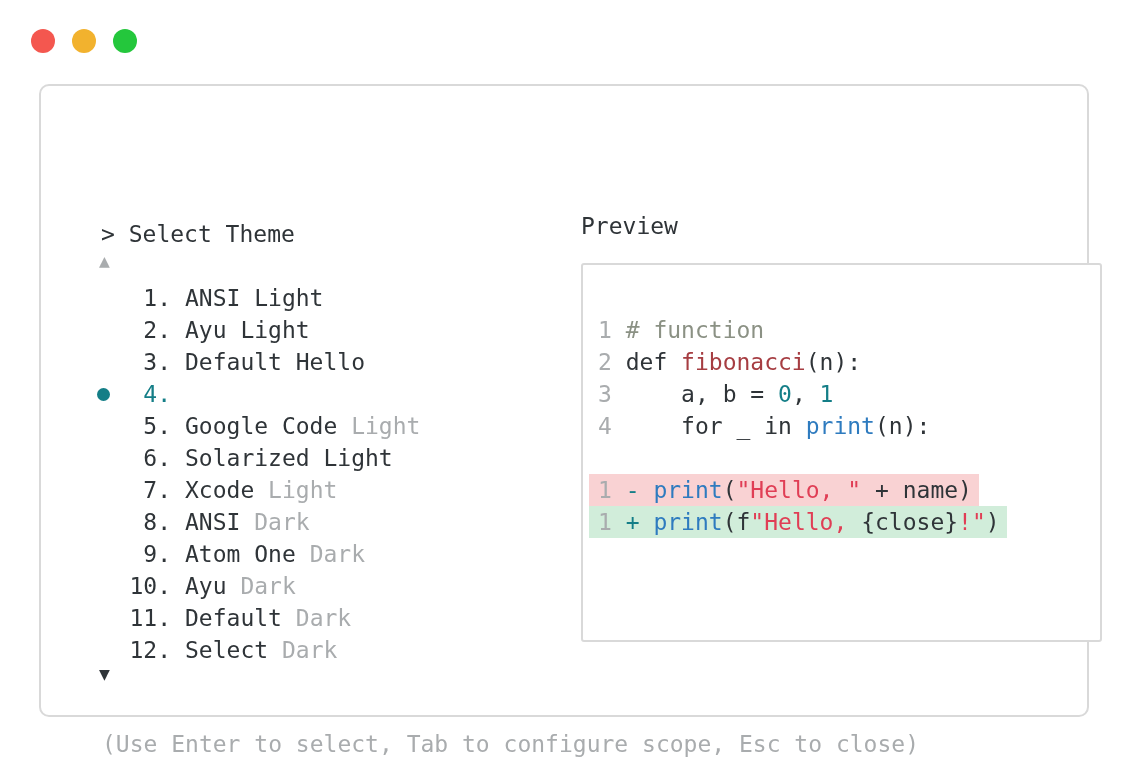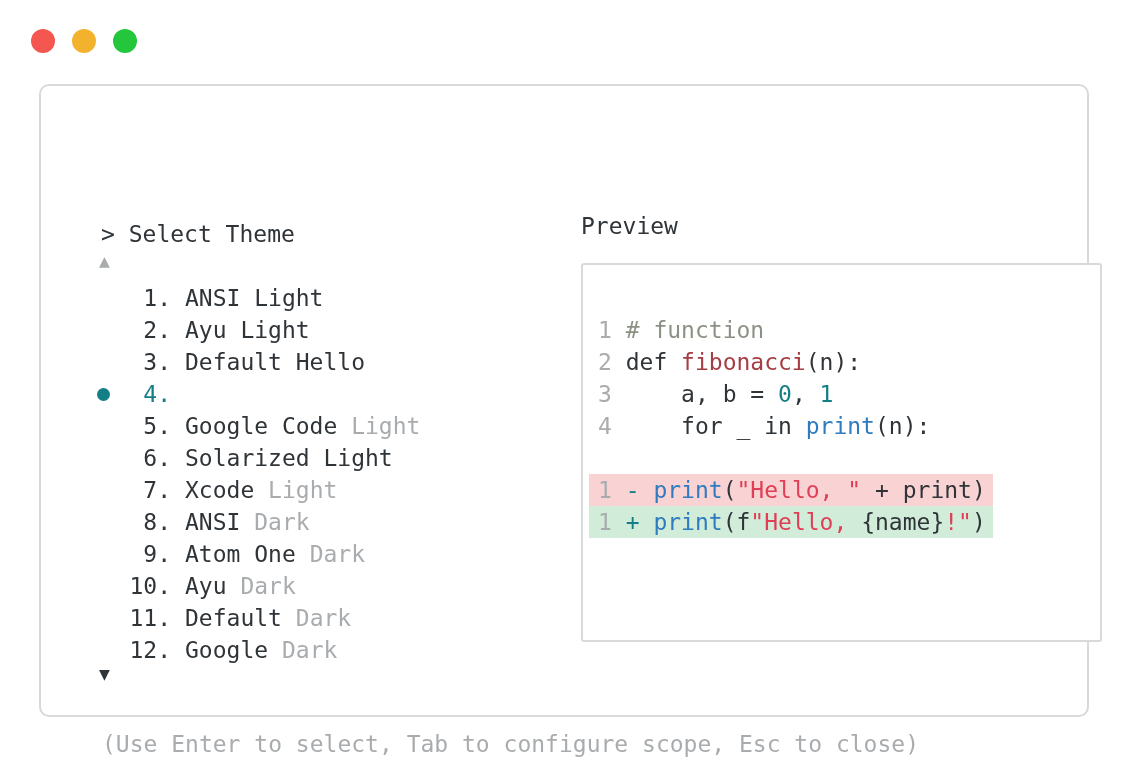--- a/index.html
+++ b/index.html
@@ -113,29 +113,29 @@
       <div class="row"><span class="bullet-slot"></span><span class="num">2.</span><span class="name">Ayu Light</span></div>
       <div class="row"><span class="bullet-slot"></span><span class="num">3.</span><span class="name">Default Hello</span></div>
       <div class="row selected"><span class="bullet-slot"><span class="dot"></span></span><span class="num">4.</span></div>
       <div class="row"><span class="bullet-slot"></span><span class="num">5.</span><span class="name">Google Code</span><span class="muted"> Light</span></div>
       <div class="row"><span class="bullet-slot"></span><span class="num">6.</span><span class="name">Solarized Light</span></div>
       <div class="row"><span class="bullet-slot"></span><span class="num">7.</span><span class="name">Xcode</span><span class="muted"> Light</span></div>
       <div class="row"><span class="bullet-slot"></span><span class="num">8.</span><span class="name">ANSI</span><span class="muted"> Dark</span></div>
       <div class="row"><span class="bullet-slot"></span><span class="num">9.</span><span class="name">Atom One</span><span class="muted"> Dark</span></div>
       <div class="row"><span class="bullet-slot"></span><span class="num">10.</span><span class="name">Ayu</span><span class="muted"> Dark</span></div>
       <div class="row"><span class="bullet-slot"></span><span class="num">11.</span><span class="name">Default</span><span class="muted"> Dark</span></div>
-      <div class="row"><span class="bullet-slot"></span><span class="num">12.</span><span class="name">Google</span><span class="muted"> Dark</span></div>
+      <div class="row"><span class="bullet-slot"></span><span class="num">12.</span><span class="name">Select</span><span class="muted"> Dark</span></div>
     </div>
   <div class="abs scroll-down">▼</div>
 
   <div class="abs mono footer">(Use Enter to select, Tab to configure scope, Esc to close)</div>
 
   <div class="abs preview-box"></div>
   <div class="abs code">
       <div class="code-row"><span class="line-box"><span class="ln">1 </span><span class="c-comment"># function</span></span></div>
       <div class="code-row"><span class="line-box"><span class="ln">2 </span><span class="c-text">def </span><span class="c-func">fibonacci</span><span class="c-text">(n):</span></span></div>
       <div class="code-row"><span class="line-box"><span class="ln">3 </span><span class="c-text">    a, b = </span><span class="c-number">0</span><span class="c-text">, </span><span class="c-number">1</span></span></div>
       <div class="code-row"><span class="line-box"><span class="ln">4 </span><span class="c-text">    for _ in </span><span class="c-call">print</span><span class="c-text">(n):</span></span></div>
       <div class="code-row"><span class="line-box"></span></div>
-      <div class="code-row"><span class="line-box bg-removed"><span class="ln">1 </span><span class="c-diffsign">- </span><span class="c-call">print</span><span class="c-text">(</span><span class="c-string">"Hello, "</span><span class="c-text"> + print)</span></span></div>
-      <div class="code-row"><span class="line-box bg-added"><span class="ln">1 </span><span class="c-diffsign">+ </span><span class="c-call">print</span><span class="c-text">(f</span><span class="c-string">"Hello, </span><span class="c-text">{name}</span><span class="c-string">!"</span><span class="c-text">)</span></span></div>
+      <div class="code-row"><span class="line-box bg-removed"><span class="ln">1 </span><span class="c-diffsign">- </span><span class="c-call">print</span><span class="c-text">(</span><span class="c-string">"Hello, "</span><span class="c-text"> + name)</span></span></div>
+      <div class="code-row"><span class="line-box bg-added"><span class="ln">1 </span><span class="c-diffsign">+ </span><span class="c-call">print</span><span class="c-text">(f</span><span class="c-string">"Hello, </span><span class="c-text">{close}</span><span class="c-string">!"</span><span class="c-text">)</span></span></div>
     </div>
 </div>
 
 </body></html>

